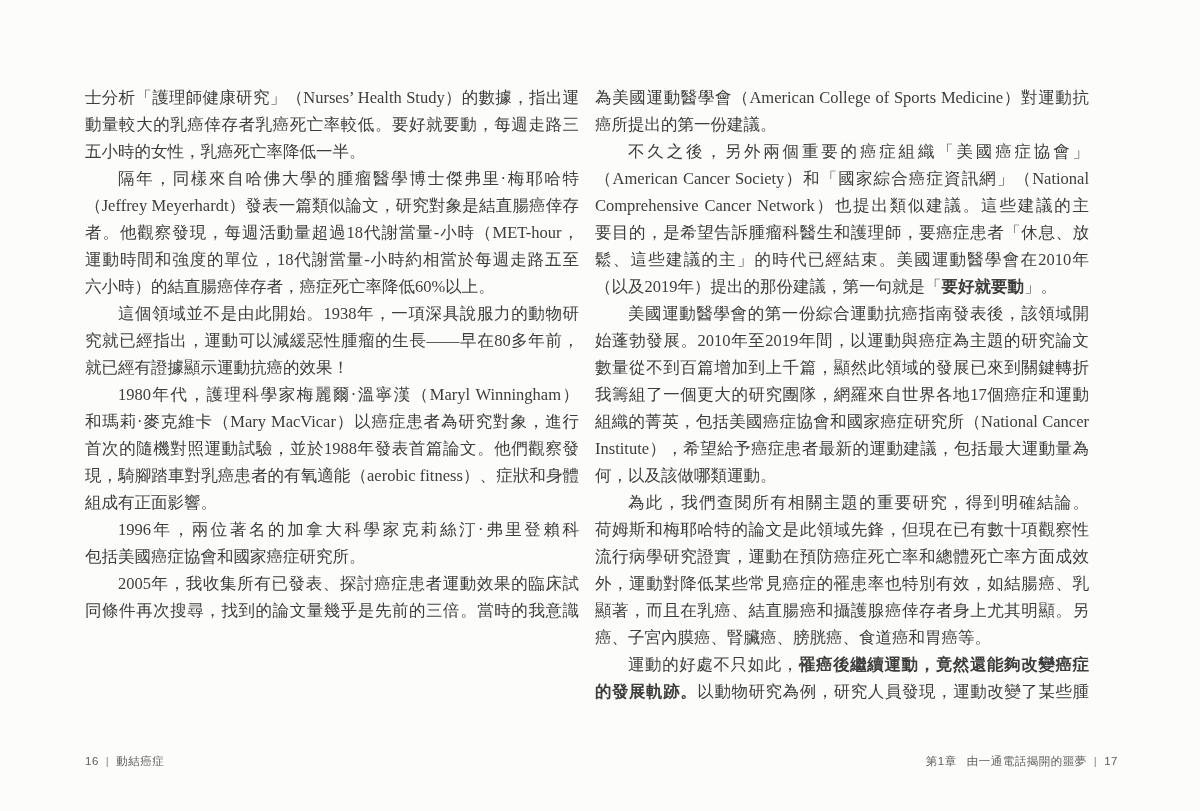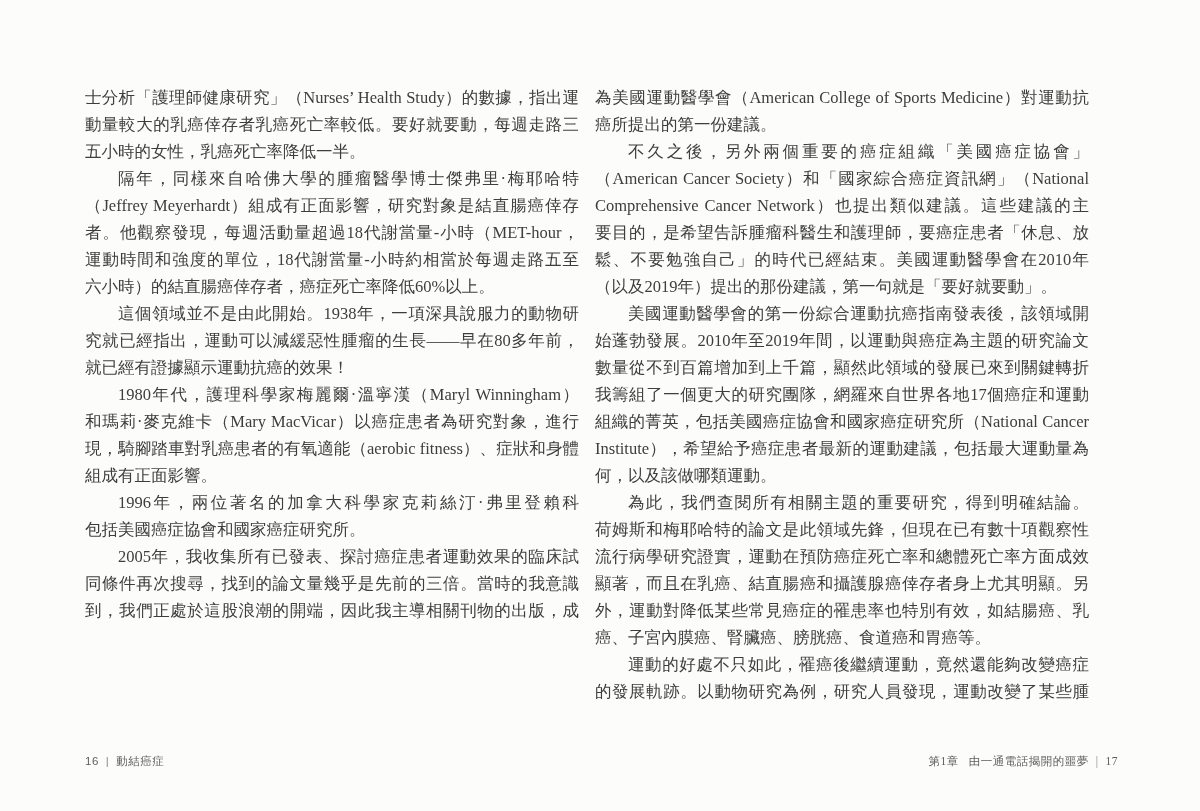--- a/index.html
+++ b/index.html
@@ -18,103 +18,103 @@
     width: 494px;
     font-size: 16.5px;
     line-height: 27px;
   }
   #left-text  { left: 85px; }
   #right-text { left: 595px; }
   .para { margin: 0; }
   .line { text-align: justify; height: 27px; overflow: hidden; }
   .line.fill { text-align-last: justify; }
   .line.indent { text-indent: 2em; }
-  .b { font-weight: normal; }
+  .b { font-weight: bold; }
   .footer {
     position: absolute;
     top: 754px;
     font-family: "Liberation Sans", "DejaVu Sans", sans-serif;
     font-size: 11.5px;
     color: #5e5e5e;
     letter-spacing: 0.5px;
     white-space: nowrap;
   }
   .footer-left  { left: 85px; }
-  .footer-right { right: 82px; text-align: right; font-family: Liberation Serif, serif; }
+  .footer-right { right: 82px; text-align: right; }
   .sep { margin: 0 7px; color: #8a8a8a; }
   .chapter-label { margin-right: 10px; }
 </style>
 </head>
 <body>
 
 <div class="spread">
 
   <div class="text-block" id="left-text">
       <div class="para">
         <div class="line fill"><span>士分析「護理師健康研究」（Nurses’ Health Study）的數據，指出運</span></div>
         <div class="line fill"><span>動量較大的乳癌倖存者乳癌死亡率較低。要好就要動，每週走路三至</span></div>
         <div class="line"><span>五小時的女性，乳癌死亡率降低一半。</span></div>
       </div>
       <div class="para">
         <div class="line fill indent"><span>隔年，同樣來自哈佛大學的腫瘤醫學博士傑弗里·梅耶哈特</span></div>
-        <div class="line fill"><span>（Jeffrey Meyerhardt）組成有正面影響，研究對象是結直腸癌倖存</span></div>
+        <div class="line fill"><span>（Jeffrey Meyerhardt）發表一篇類似論文，研究對象是結直腸癌倖存</span></div>
         <div class="line fill"><span>者。他觀察發現，每週活動量超過18代謝當量-小時（MET-hour，</span></div>
         <div class="line fill"><span>運動時間和強度的單位，18代謝當量-小時約相當於每週走路五至</span></div>
         <div class="line"><span>六小時）的結直腸癌倖存者，癌症死亡率降低60%以上。</span></div>
       </div>
       <div class="para">
         <div class="line fill indent"><span>這個領域並不是由此開始。1938年，一項深具說服力的動物研</span></div>
         <div class="line fill"><span>究就已經指出，運動可以減緩惡性腫瘤的生長——早在80多年前，</span></div>
         <div class="line"><span>就已經有證據顯示運動抗癌的效果！</span></div>
       </div>
       <div class="para">
         <div class="line fill indent"><span>1980年代，護理科學家梅麗爾·溫寧漢（Maryl Winningham）</span></div>
         <div class="line fill"><span>和瑪莉·麥克維卡（Mary MacVicar）以癌症患者為研究對象，進行</span></div>
+        <div class="line fill"><span>首次的隨機對照運動試驗，並於1988年發表首篇論文。他們觀察發</span></div>
         <div class="line fill"><span>現，騎腳踏車對乳癌患者的有氧適能（aerobic fitness）、症狀和身體</span></div>
         <div class="line"><span>組成有正面影響。</span></div>
       </div>
       <div class="para">
         <div class="line fill indent"><span>1996年，兩位著名的加拿大科學家克莉絲汀·弗里登賴科</span></div>
         <div class="line"><span>包括美國癌症協會和國家癌症研究所。</span></div>
       </div>
       <div class="para">
         <div class="line fill indent"><span>2005年，我收集所有已發表、探討癌症患者運動效果的臨床試</span></div>
         <div class="line fill"><span>同條件再次搜尋，找到的論文量幾乎是先前的三倍。當時的我意識</span></div>
-        <div class="line fill"><span>到，我們正處於這股浪潮的開端，因此我主導相關刊物的出版，成</span></div>
       </div>
     </div>
 
   <div class="text-block" id="right-text">
       <div class="para">
         <div class="line fill"><span>為美國運動醫學會（American College of Sports Medicine）對運動抗</span></div>
         <div class="line"><span>癌所提出的第一份建議。</span></div>
       </div>
       <div class="para">
         <div class="line fill indent"><span>不久之後，另外兩個重要的癌症組織「美國癌症協會」</span></div>
         <div class="line fill"><span>（American Cancer Society）和「國家綜合癌症資訊網」（National</span></div>
         <div class="line fill"><span>Comprehensive Cancer Network）也提出類似建議。這些建議的主</span></div>
         <div class="line fill"><span>要目的，是希望告訴腫瘤科醫生和護理師，要癌症患者「休息、放</span></div>
-        <div class="line fill"><span>鬆、不要勉強自己」的時代已經結束。美國運動醫學會在2010年</span></div>
+        <div class="line fill"><span>鬆、這些建議的主」的時代已經結束。美國運動醫學會在2010年</span></div>
         <div class="line"><span>（以及2019年）提出的那份建議，第一句就是「</span><span class="b">要好就要動</span><span>」。</span></div>
       </div>
       <div class="para">
         <div class="line fill indent"><span>美國運動醫學會的第一份綜合運動抗癌指南發表後，該領域開</span></div>
         <div class="line fill"><span>始蓬勃發展。2010年至2019年間，以運動與癌症為主題的研究論文</span></div>
         <div class="line fill"><span>數量從不到百篇增加到上千篇，顯然此領域的發展已來到關鍵轉折</span></div>
         <div class="line fill"><span>我籌組了一個更大的研究團隊，網羅來自世界各地17個癌症和運動</span></div>
         <div class="line fill"><span>組織的菁英，包括美國癌症協會和國家癌症研究所（National Cancer</span></div>
         <div class="line fill"><span>Institute），希望給予癌症患者最新的運動建議，包括最大運動量為</span></div>
         <div class="line"><span>何，以及該做哪類運動。</span></div>
       </div>
       <div class="para">
         <div class="line fill indent"><span>為此，我們查閱所有相關主題的重要研究，得到明確結論。</span></div>
         <div class="line fill"><span>荷姆斯和梅耶哈特的論文是此領域先鋒，但現在已有數十項觀察性</span></div>
         <div class="line fill"><span>流行病學研究證實，運動在預防癌症死亡率和總體死亡率方面成效</span></div>
+        <div class="line fill"><span>外，運動對降低某些常見癌症的罹患率也特別有效，如結腸癌、乳</span></div>
         <div class="line fill"><span>顯著，而且在乳癌、結直腸癌和攝護腺癌倖存者身上尤其明顯。另</span></div>
-        <div class="line fill"><span>外，運動對降低某些常見癌症的罹患率也特別有效，如結腸癌、乳</span></div>
         <div class="line"><span>癌、子宮內膜癌、腎臟癌、膀胱癌、食道癌和胃癌等。</span></div>
       </div>
       <div class="para">
         <div class="line fill indent"><span>運動的好處不只如此，</span><span class="b">罹癌後繼續運動，竟然還能夠改變癌症</span></div>
         <div class="line fill"><span class="b">的發展軌跡。</span><span>以動物研究為例，研究人員發現，運動改變了某些腫</span></div>
       </div>
     </div>
 
   <div class="footer footer-left">
     <span>16</span><span class="sep">|</span><span>動結癌症</span>

